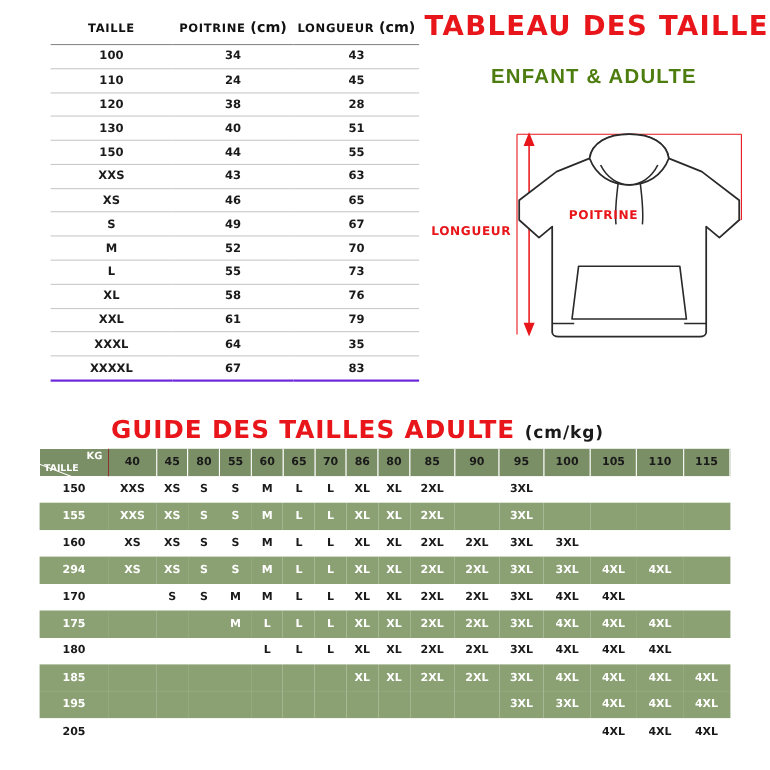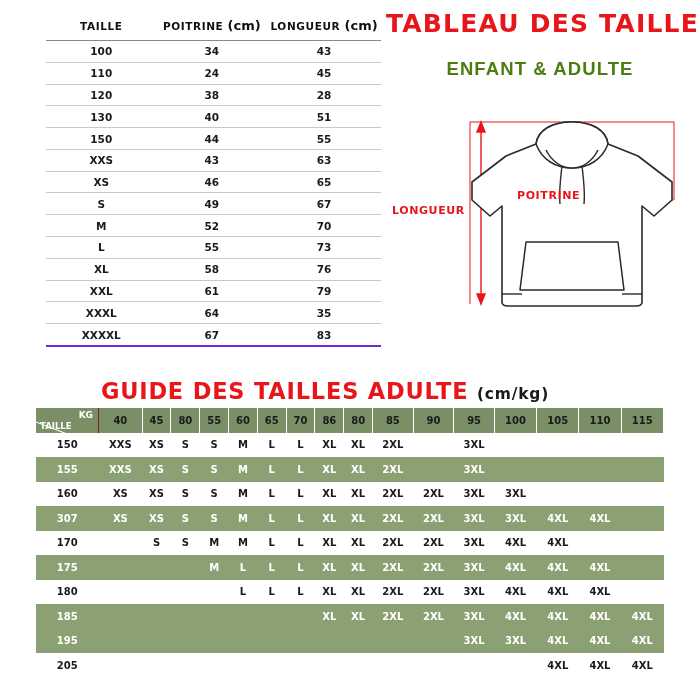--- a/index.html
+++ b/index.html
@@ -446,21 +446,21 @@
           <td>XL</td>
           <td>2XL</td>
           <td>2XL</td>
           <td>3XL</td>
           <td>3XL</td>
           <td></td>
           <td></td>
           <td></td>
         </tr>
         <tr class="band-green">
-          <td class="rowhead">307</td>
+          <td class="rowhead">294</td>
           <td>XS</td>
           <td>XS</td>
           <td>S</td>
           <td>S</td>
           <td>M</td>
           <td>L</td>
           <td>L</td>
           <td>XL</td>
           <td>XL</td>
           <td>2XL</td>

